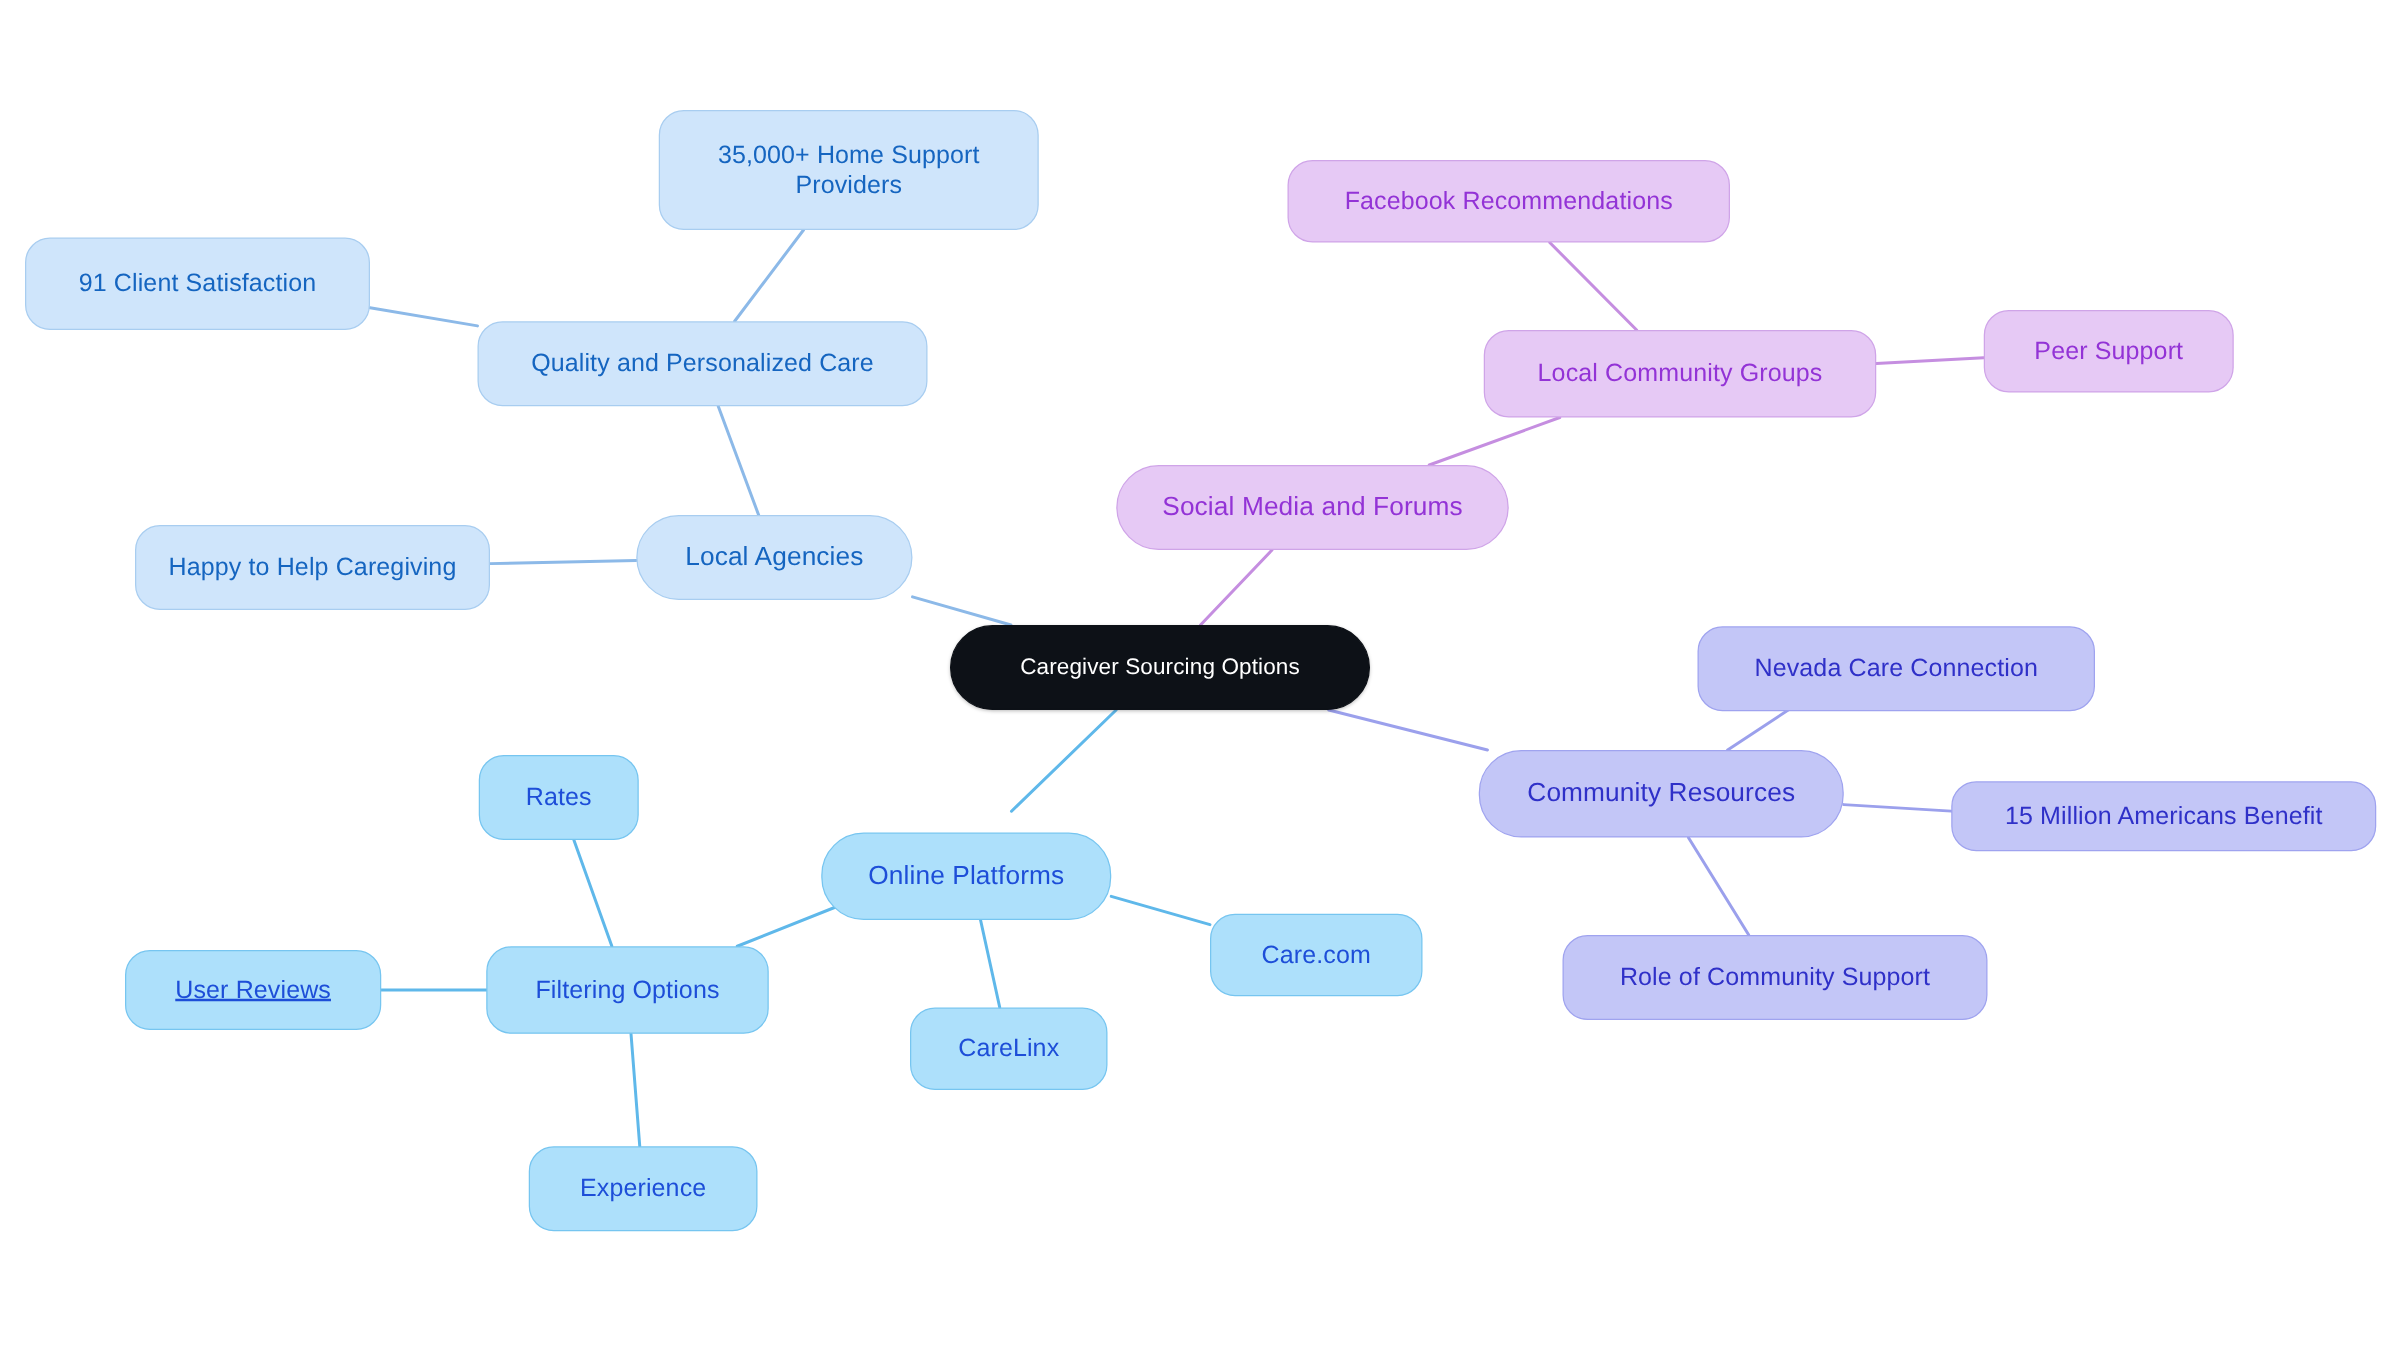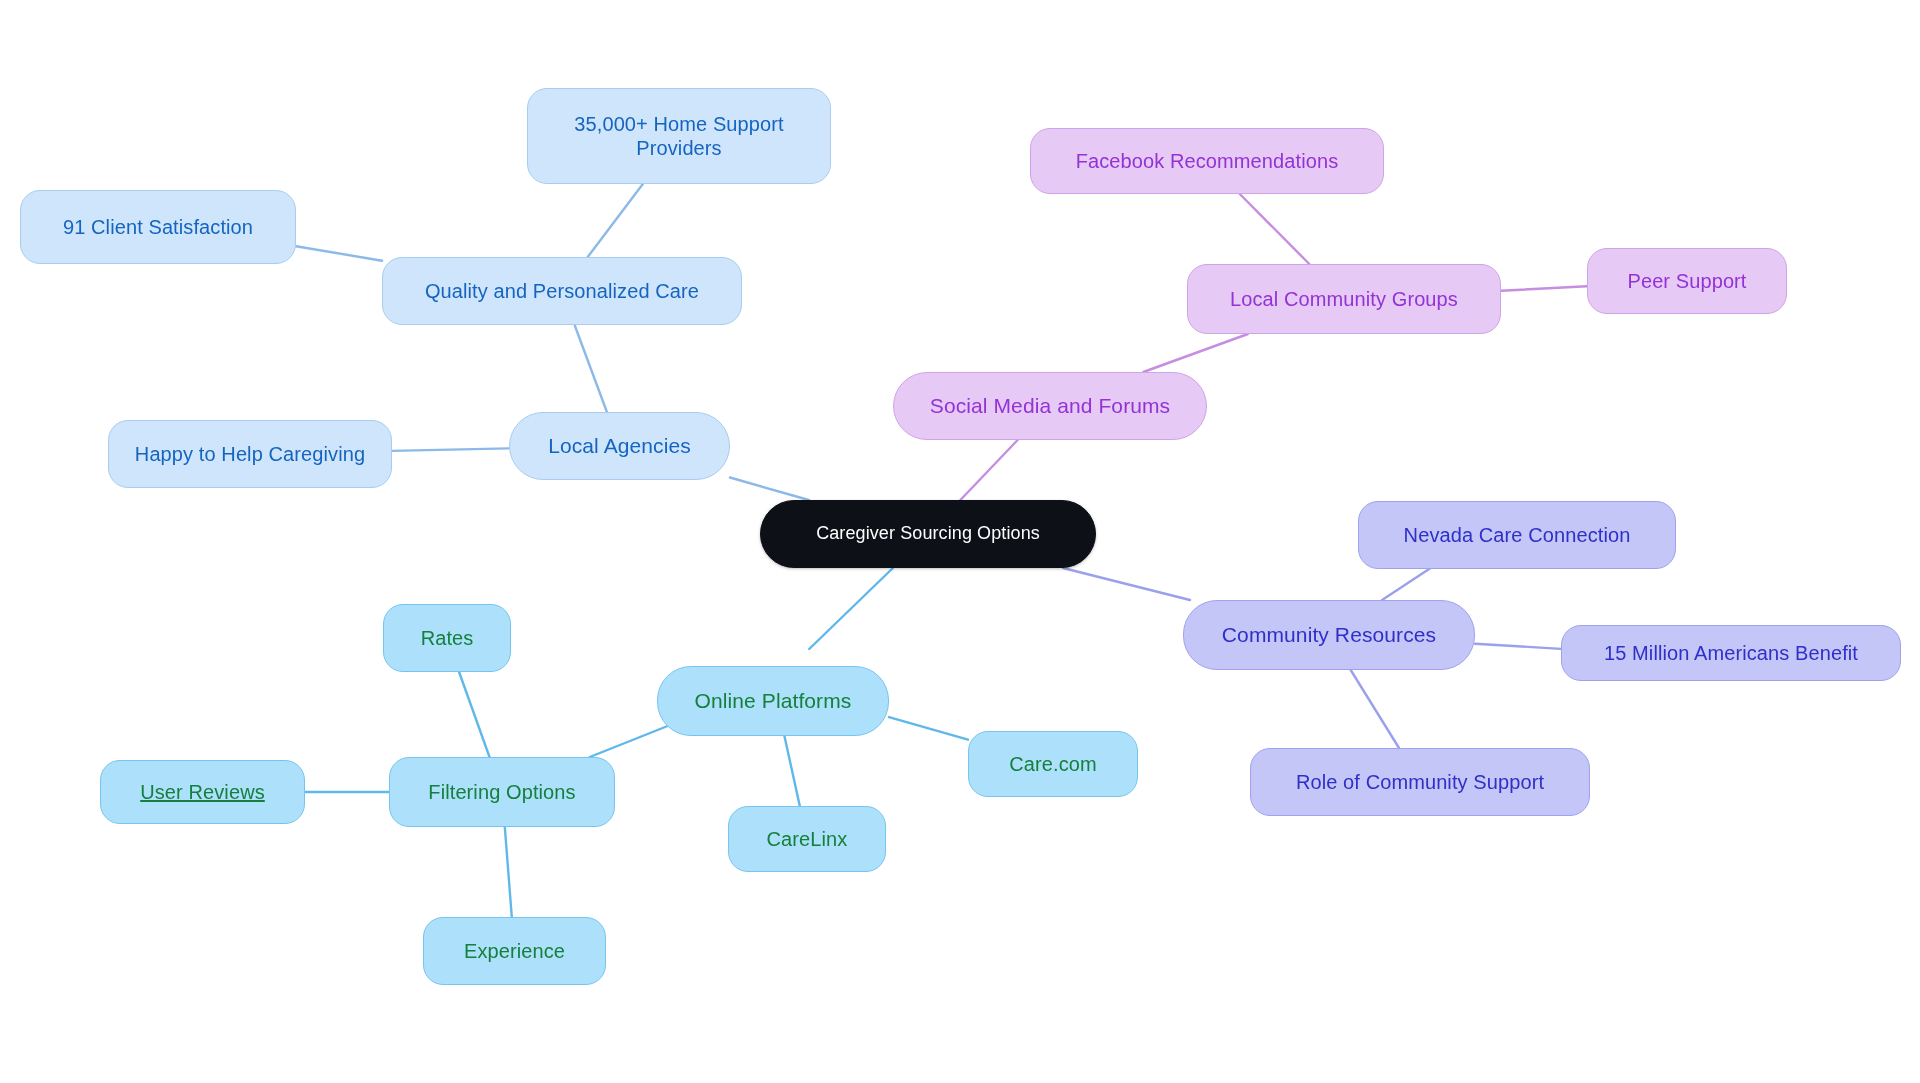--- a/index.html
+++ b/index.html
@@ -46,21 +46,21 @@
     background: #0d1117;
     border-color: #0d1117;
     font-size: 18px;
     border-radius: 42px;
     box-shadow: 0 1px 3px rgba(0,0,0,0.25);
   }
   .node.lvl1 { font-size: 21px; border-radius: 34px; }
   .node.lvl2 { font-size: 20px; border-radius: 20px; }
 
   .c-blue    { background:#cfe5fb; border-color:#a8cdf0; color:#1565c0; }
-  .c-cyan    { background:#ade0fb; border-color:#76c5f0; color:#15803d; }
+  .c-cyan    { background:#ade0fb; border-color:#76c5f0; color:#1d4ed8; }
   .c-purple  { background:#e6c9f5; border-color:#cfa4e8; color:#9333d6; }
   .c-indigo  { background:#c3c6f7; border-color:#9fa3ef; color:#2f30c8; }
 </style>
 </head>
 <body>
 
 <div id="canvas">
   <svg id="edge-layer" viewBox="0 0 1920 1083" width="1920" height="1083" xmlns="http://www.w3.org/2000/svg">
       <line x1="808.8" y1="500.0" x2="730.0" y2="477.5" stroke="#8cb9e8" stroke-width="2.4" stroke-linecap="round"></line>
       <line x1="606.9" y1="412.0" x2="574.6" y2="325.0" stroke="#8cb9e8" stroke-width="2.4" stroke-linecap="round"></line>

